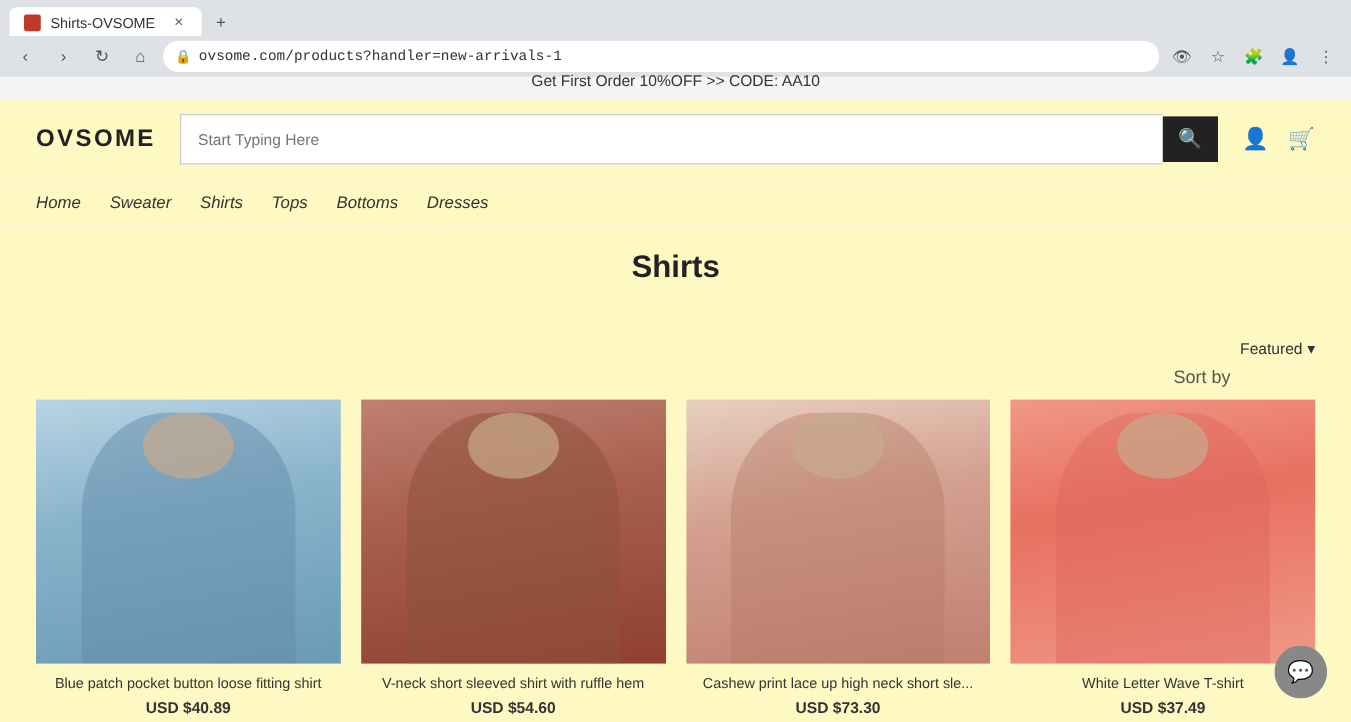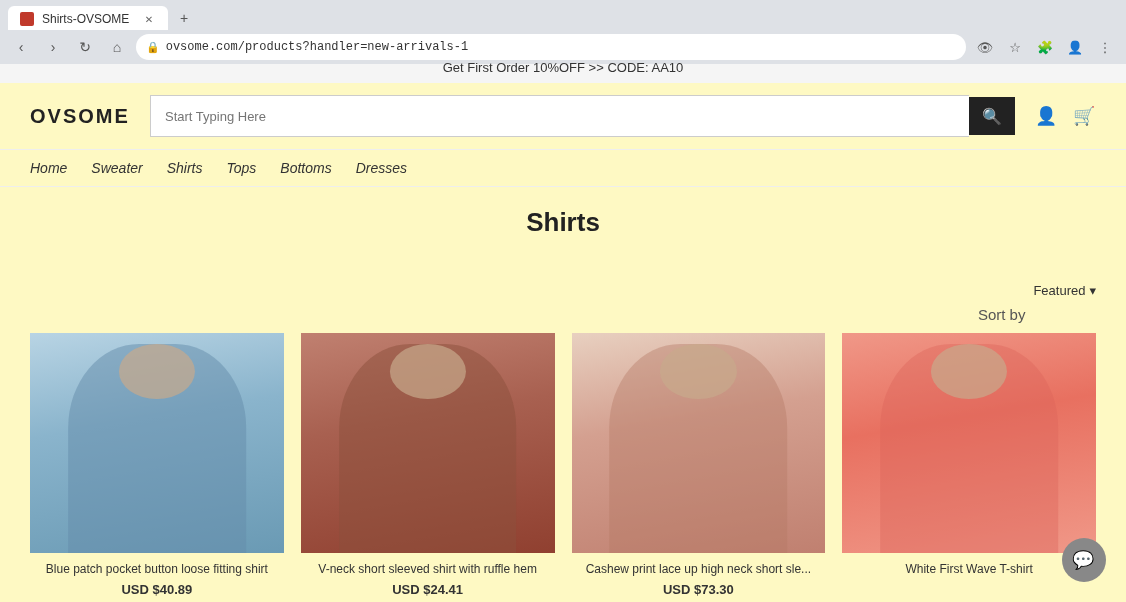--- a/index.html
+++ b/index.html
@@ -376,38 +376,39 @@
       <div class="product-name">Blue patch pocket button loose fitting shirt</div>
       <div class="product-price">USD $40.89</div>
     </div>
 
     <div class="product-card">
       <div class="product-img-bg fig-rust">
         <div class="figure-overlay" style="background: rgba(140,80,60,0.5);"></div>
         <div class="figure-head"></div>
       </div>
       <div class="product-name">V-neck short sleeved shirt with ruffle hem</div>
-      <div class="product-price">USD $24.41</div>
+      <div class="product-price">USD $54.60</div>
     </div>
 
     <div class="product-card">
       <div class="product-img-bg fig-floral">
         <div class="figure-overlay" style="background: rgba(180,120,100,0.4);"></div>
         <div class="figure-head"></div>
       </div>
       <div class="product-name">Cashew print lace up high neck short sle...</div>
       <div class="product-price">USD $73.30</div>
     </div>
 
     <div class="product-card">
       <div class="product-img-bg fig-coral">
         <div class="figure-overlay" style="background: rgba(220,100,90,0.4);"></div>
         <div class="figure-head"></div>
       </div>
-      <div class="product-name">White First Wave T-shirt</div>
+      <div class="product-name">White Letter Wave T-shirt</div>
+      <div class="product-price">USD $37.49</div>
     </div>
 
   </div>
 
 </div>
 
 <div class="chat-widget">
   <span>💬</span>
 </div>
 

